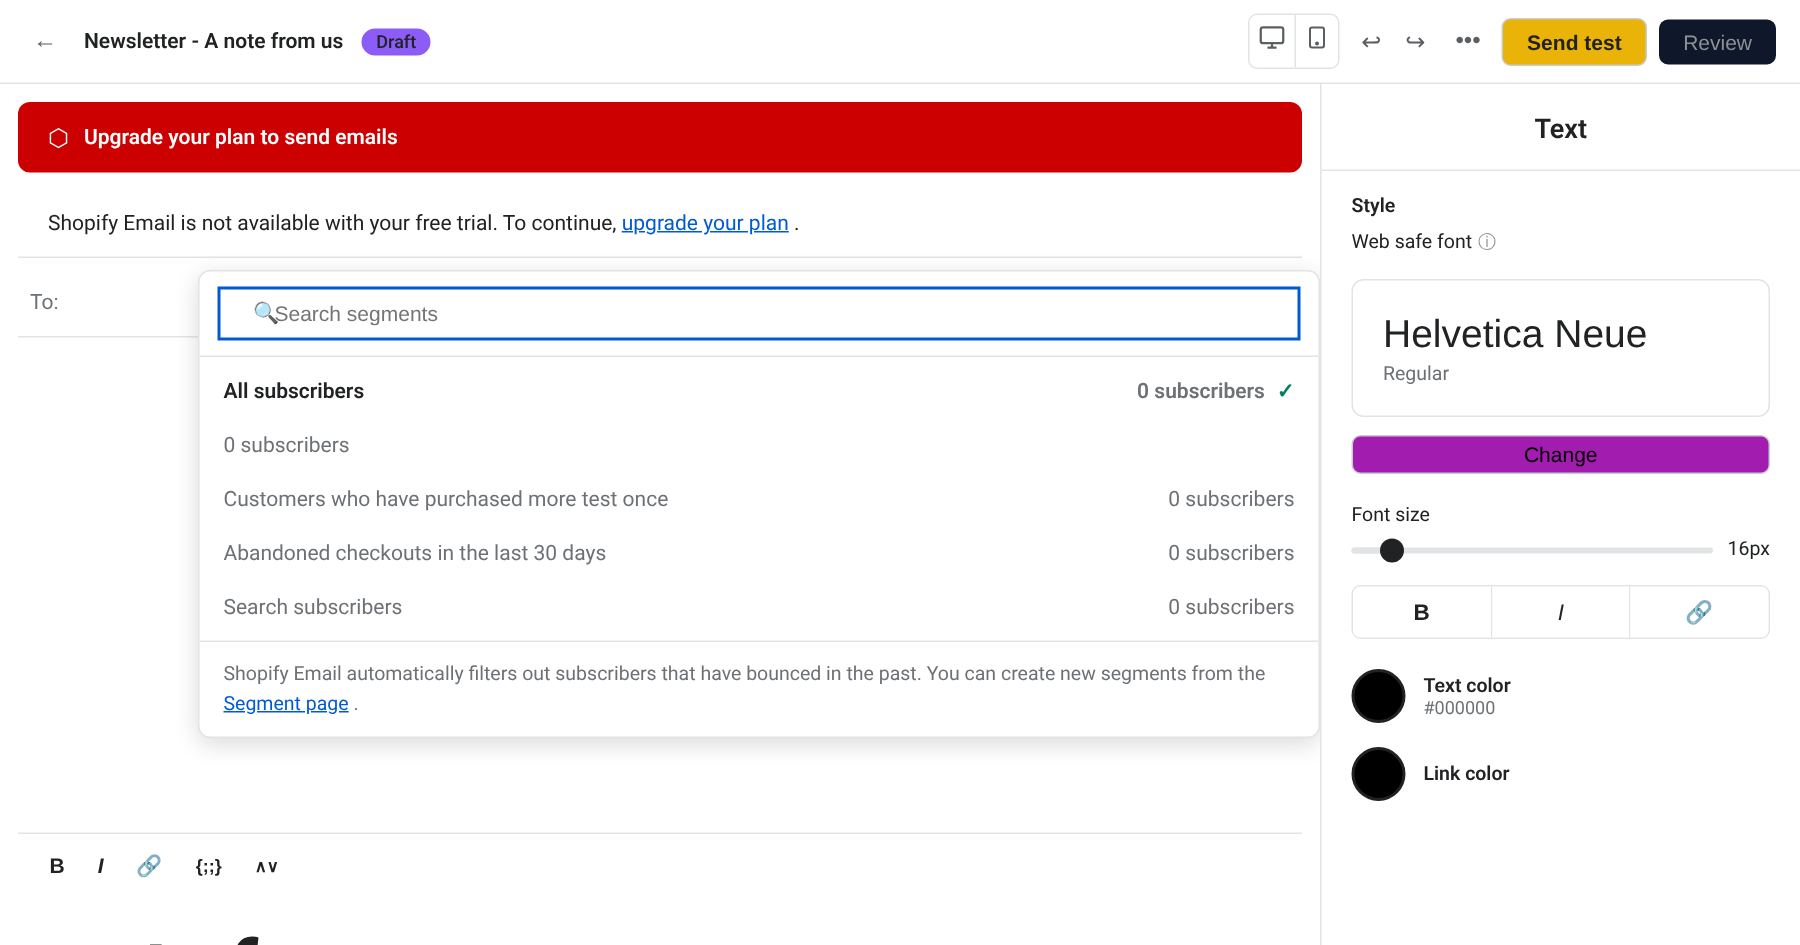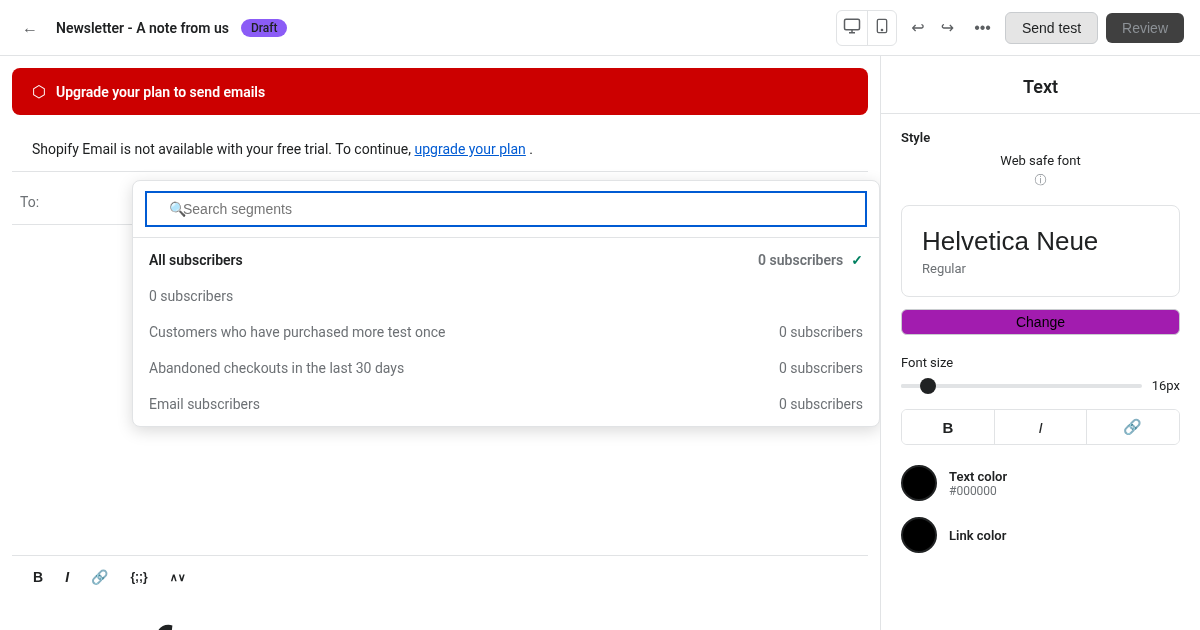--- a/index.html
+++ b/index.html
@@ -70,31 +70,31 @@
     .icon-group .icon-btn {
       border-radius: 0;
       border-right: 1px solid #e1e3e5;
     }
     .icon-group .icon-btn:last-child { border-right: none; }
     .undo-redo {
       display: flex;
       gap: 4px;
     }
     .send-test-btn {
-      background: #e5e5e5;
+      background: #eab308;
       border: 1px solid #c9cccf;
       border-radius: 6px;
       padding: 7px 16px;
       font-size: 14px;
       cursor: pointer;
-      font-weight: 400;
+      font-weight: 700;
       color: #202223;
     }
     .review-btn {
-      background: #404040;
+      background: #0f172a;
       border: none;
       border-radius: 6px;
       padding: 7px 16px;
       font-size: 14px;
       cursor: pointer;
       font-weight: 500;
       color: #8c9196;
     }
 
     
@@ -296,21 +296,20 @@
       font-size: 13px;
       font-weight: 600;
       color: #202223;
       margin-bottom: 8px;
     }
     .font-info {
       display: flex;
       align-items: center;
       gap: 4px;
       margin-bottom: 16px;
-      flex-direction: column;
     }
     .font-info-icon {
       color: #8c9196;
       font-size: 12px;
     }
     .font-label {
       font-size: 13px;
       color: #202223;
     }
     .font-display-box {
@@ -509,23 +508,28 @@
               </div>
               <div class="segment-item">
                 <span class="segment-name muted">Customers who have purchased more test once</span>
                 <span class="segment-count">0 subscribers</span>
               </div>
               <div class="segment-item">
                 <span class="segment-name muted">Abandoned checkouts in the last 30 days</span>
                 <span class="segment-count">0 subscribers</span>
               </div>
               <div class="segment-item">
-                <span class="segment-name muted">Email subscribers</span>
+                <span class="segment-name muted">Search subscribers</span>
                 <span class="segment-count">0 subscribers</span>
               </div>
+            </div>
+            <div class="segment-footer">
+              <span>Shopify Email automatically filters out subscribers that have bounced in the past. You can create new segments from the</span>
+              <a href="#">Segment page</a>
+              <span>.</span>
             </div>
           </div>
         </div>
       </div>
 
       <div style="margin-top: 330px;">
         <div class="editor-toolbar">
           <button class="toolbar-btn" style="font-weight:bold;">B</button>
           <button class="toolbar-btn" style="font-style:italic;">I</button>
           <button class="toolbar-btn">🔗</button>

